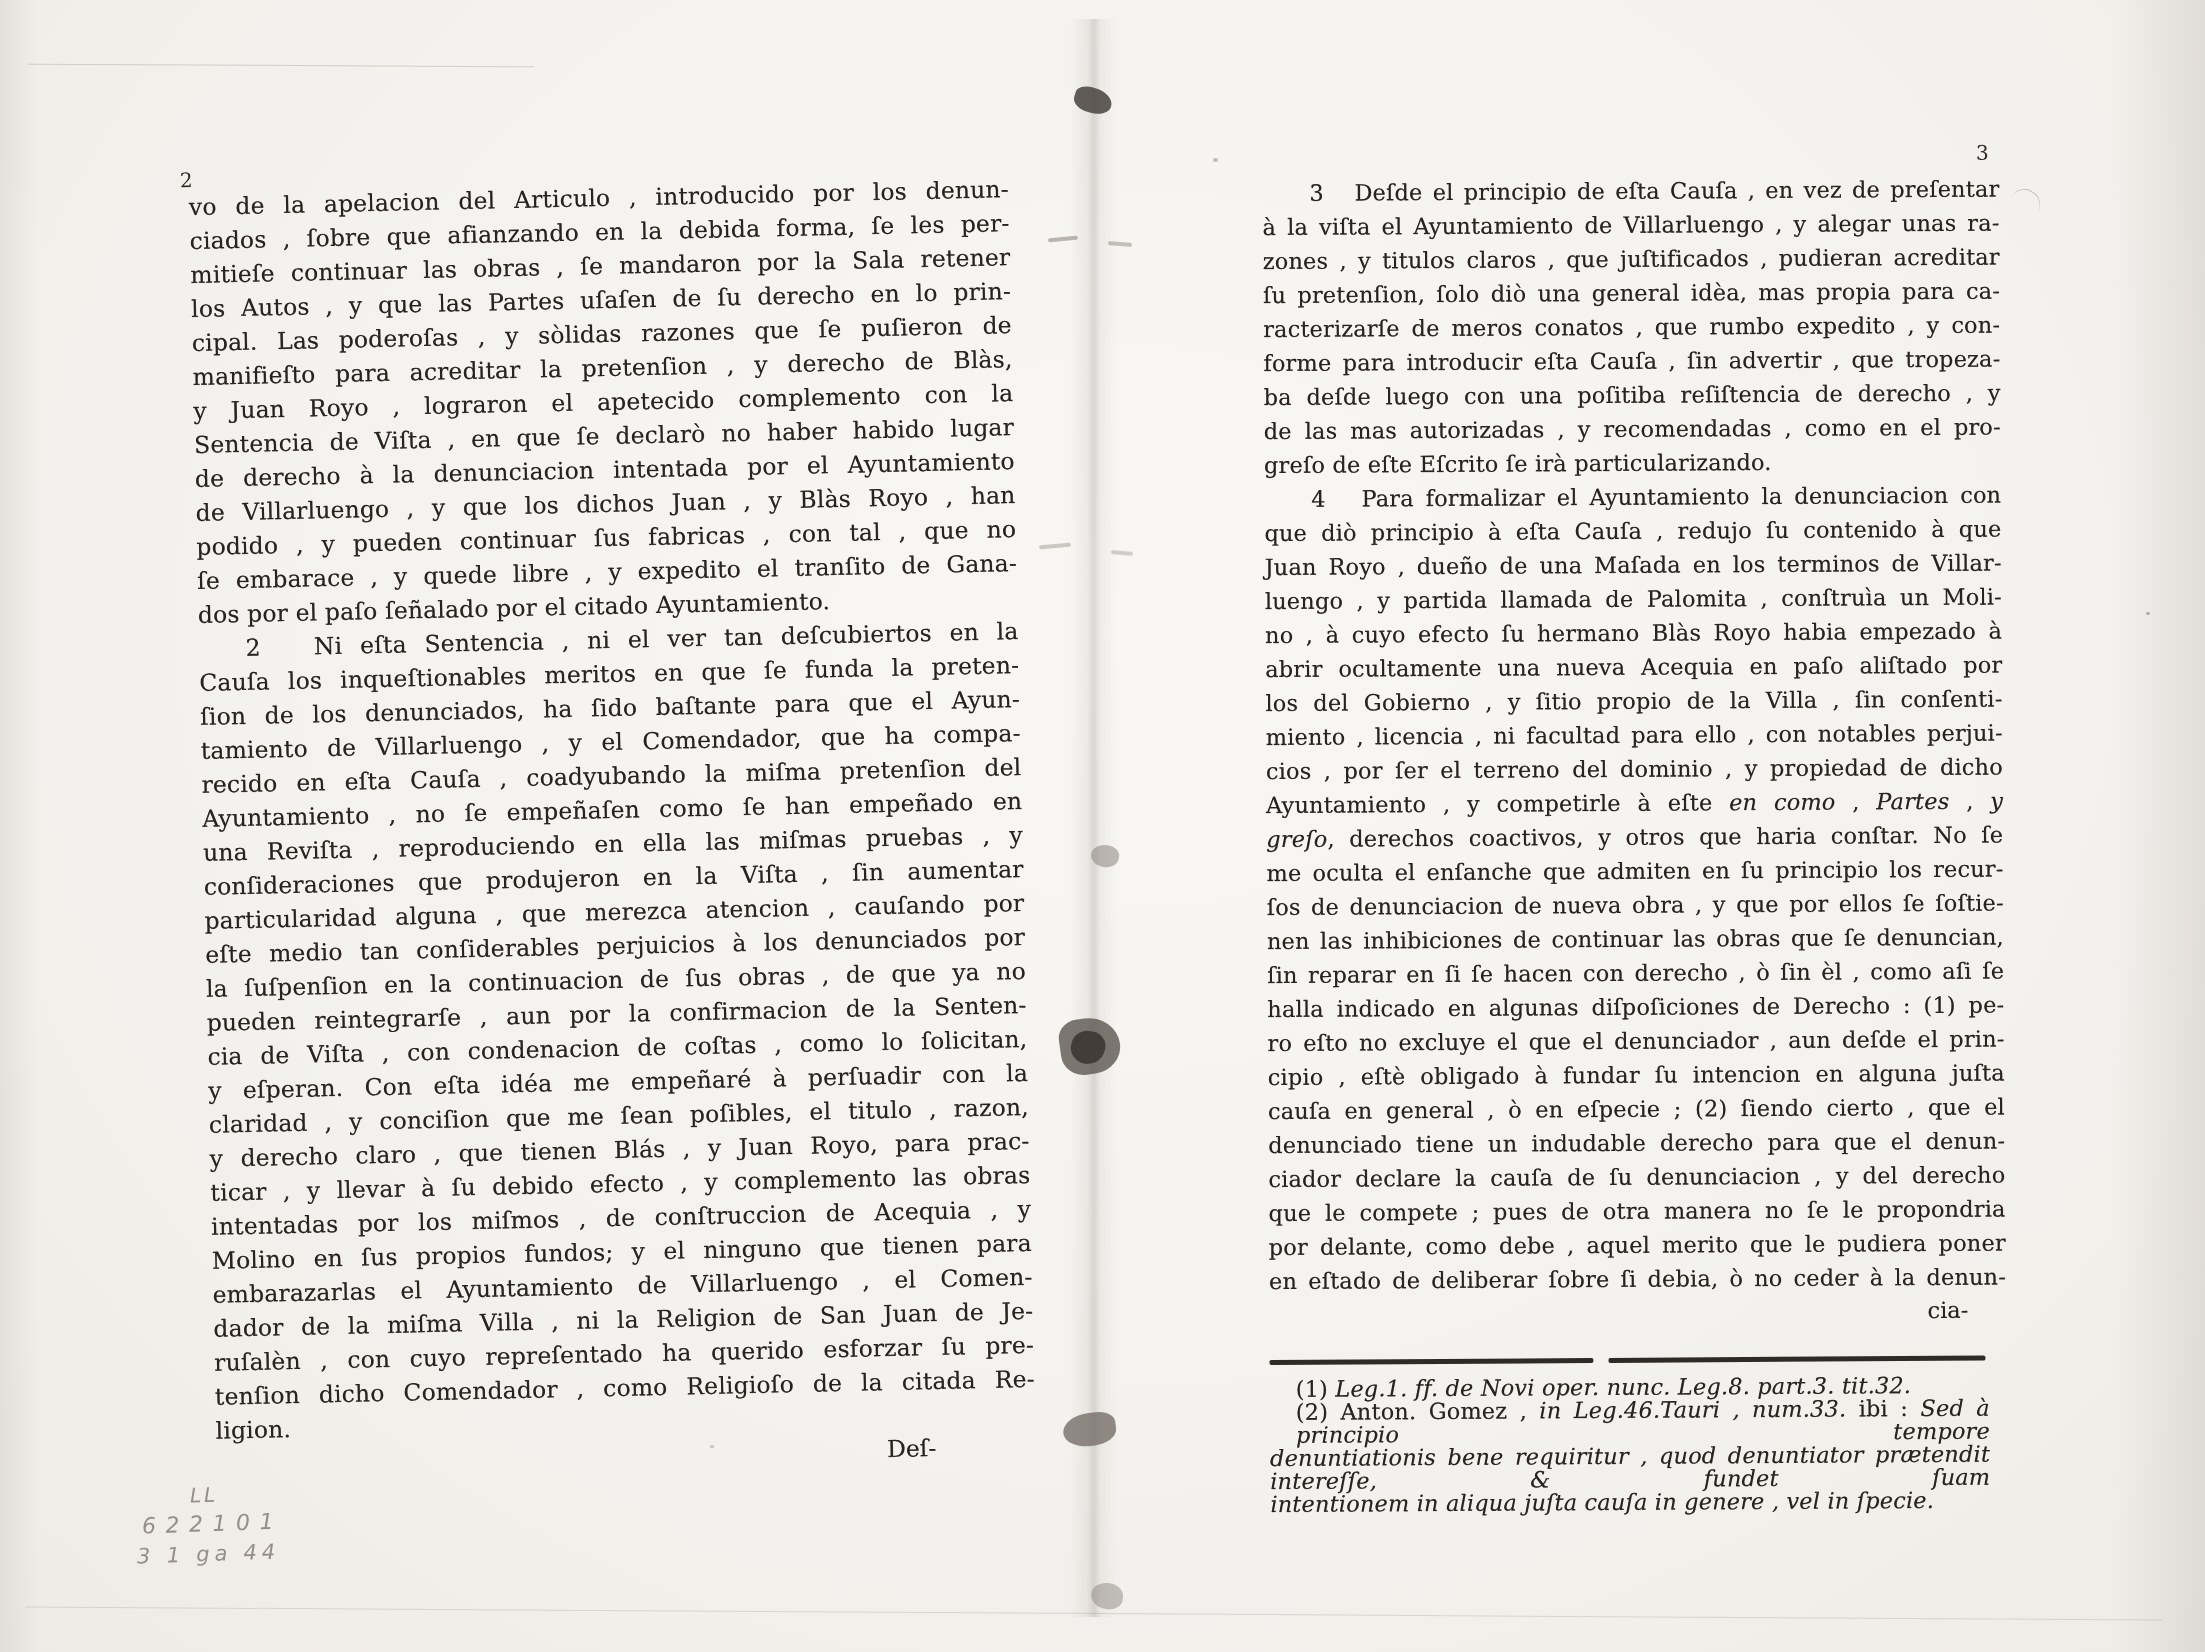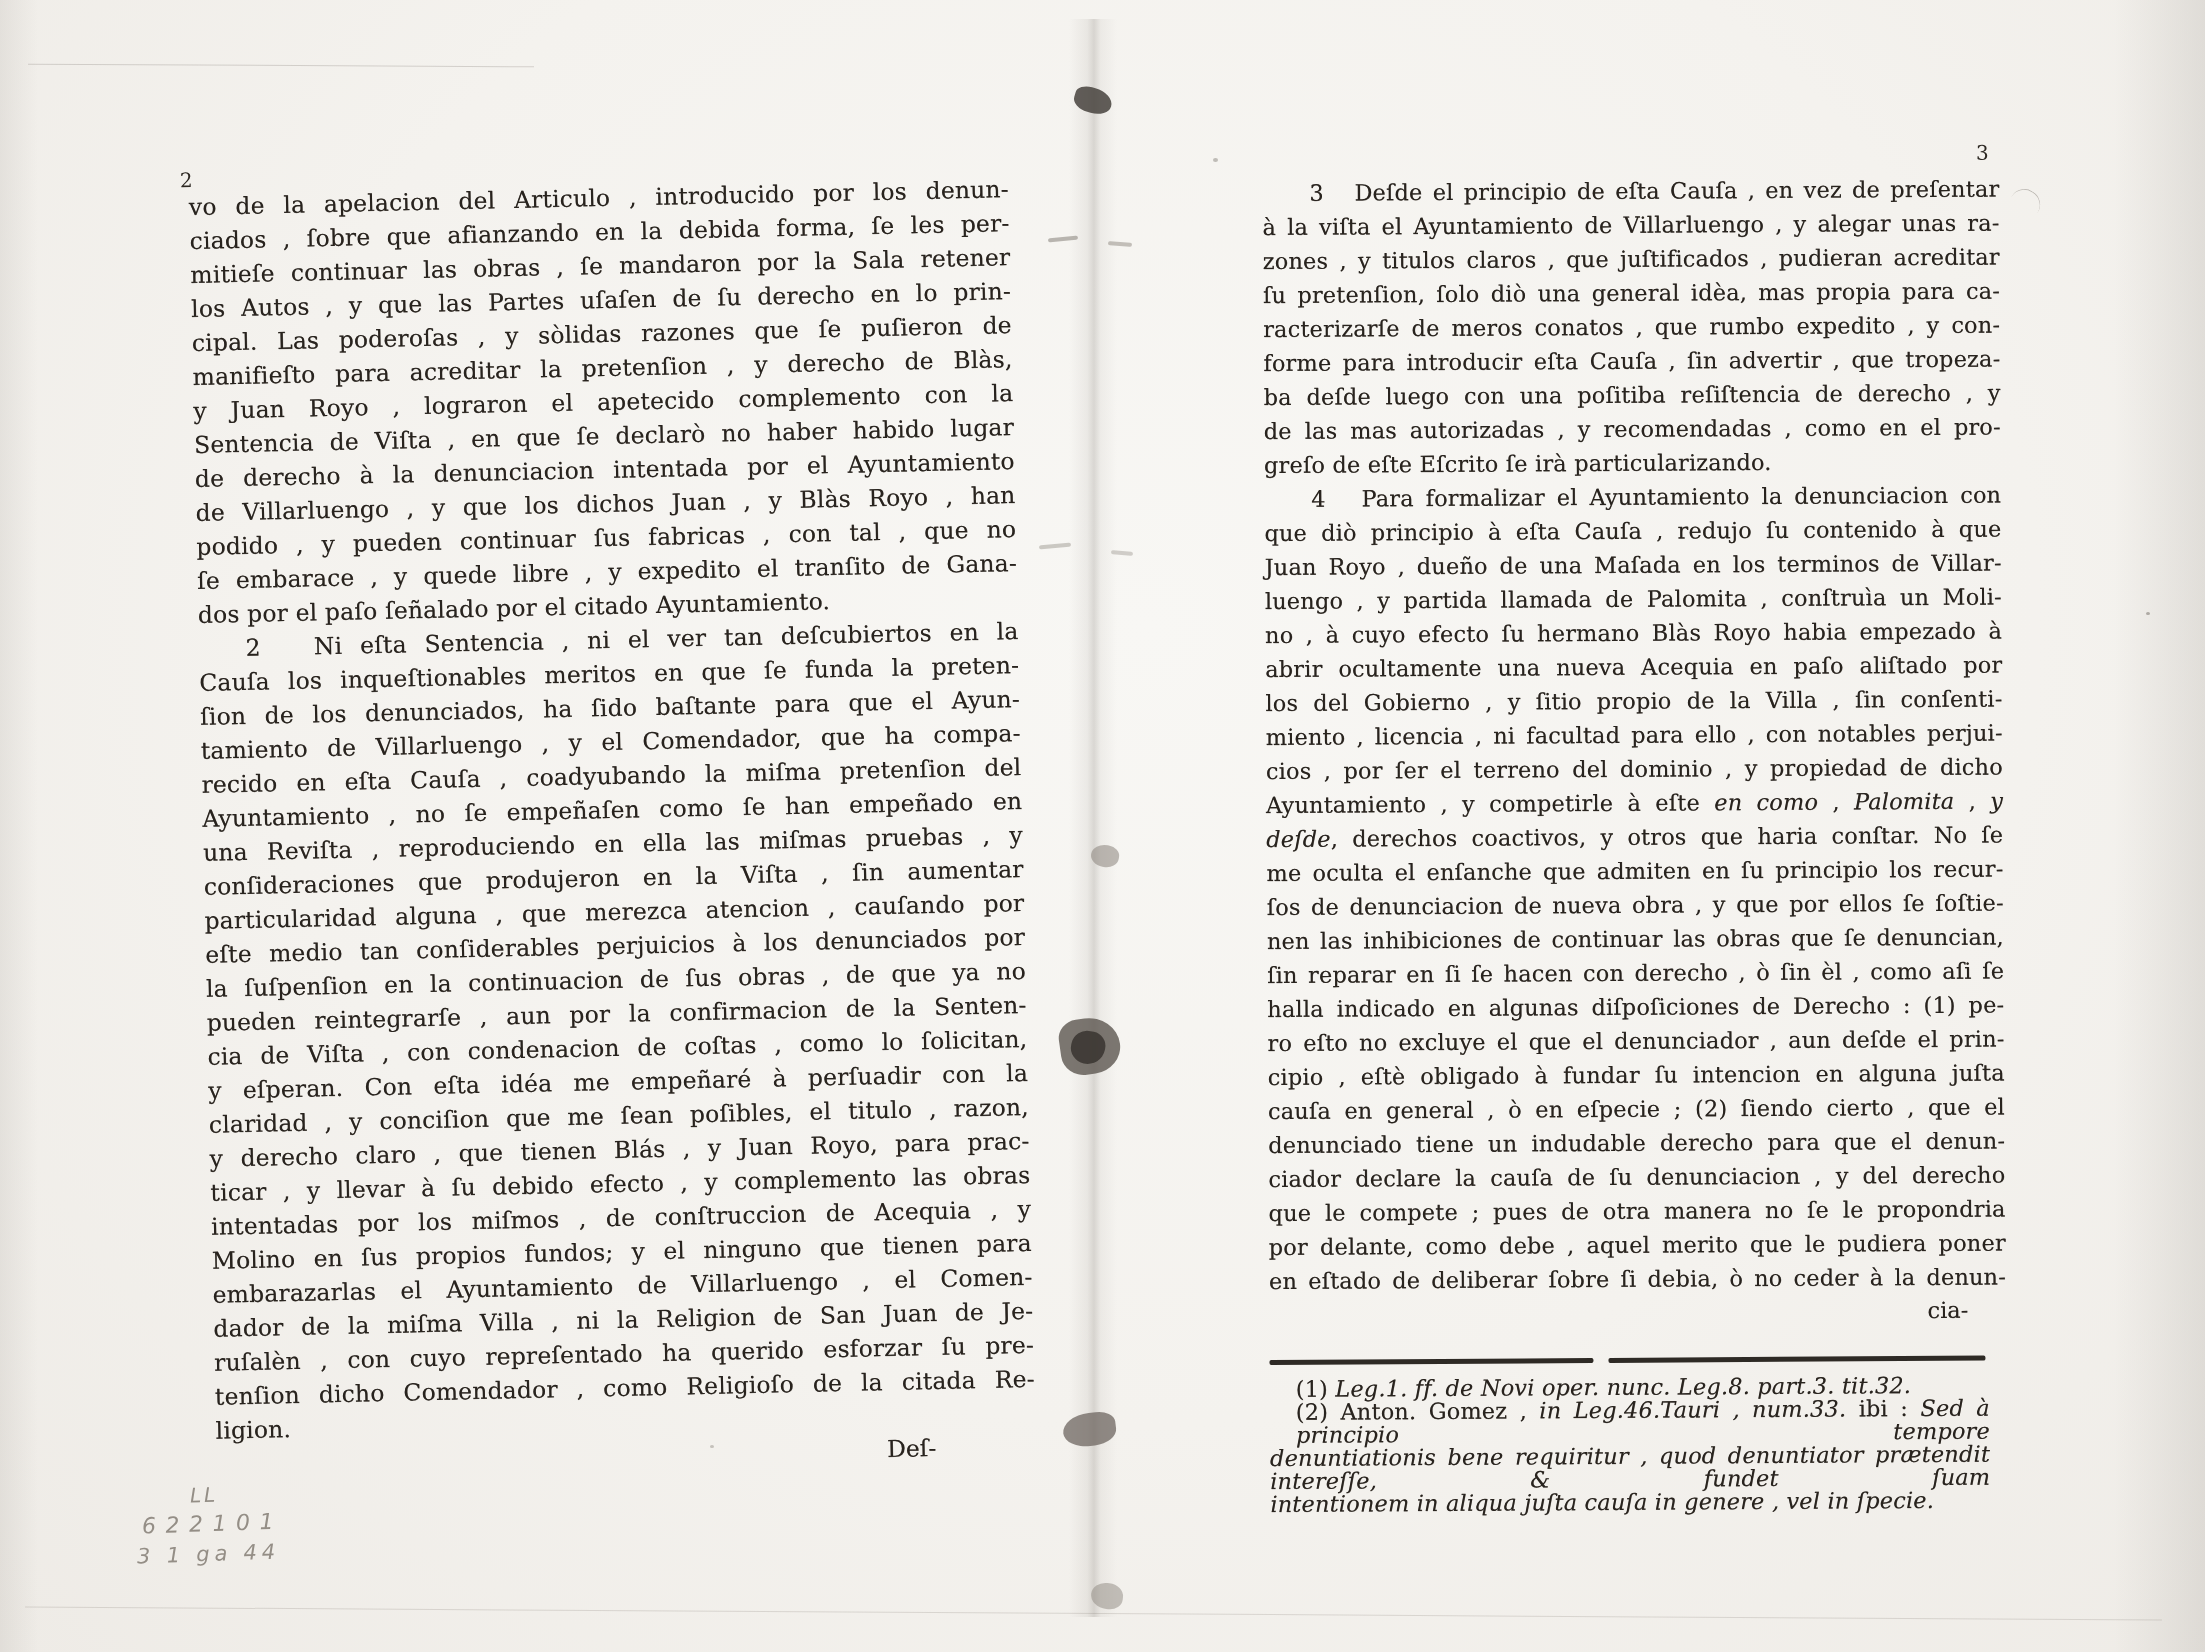--- a/index.html
+++ b/index.html
@@ -185,22 +185,22 @@
       <div class="para">
           <div class="line first">4&nbsp;&nbsp;&nbsp;Para formalizar el Ayuntamiento la denunciacion con</div>
           <div class="line">que diò principio à eſta Cauſa ,  redujo ſu contenido à que</div>
           <div class="line">Juan Royo , dueño de una Maſada en los terminos de Villar-</div>
           <div class="line">luengo , y partida llamada de Palomita , conſtruìa un Moli-</div>
           <div class="line">no , à cuyo efecto ſu hermano Blàs Royo habia empezado à</div>
           <div class="line">abrir ocultamente una nueva Acequia  en paſo aliſtado por</div>
           <div class="line">los del Gobierno ,  y ſitio propio de la Villa ,  ſin conſenti-</div>
           <div class="line">miento , licencia , ni facultad para ello , con notables perjui-</div>
           <div class="line">cios , por ſer el terreno del dominio ,  y propiedad de dicho</div>
-          <div class="line"><span>Ayuntamiento ,  y competirle à eſte </span><span class="it">en como</span><span> , </span><span class="it">Palomita</span><span> ,  </span><span class="it">y</span></div>
-          <div class="line"><span class="it">deſde</span><span>, derechos coactivos, y otros que haria conſtar.  No ſe</span></div>
+          <div class="line"><span>Ayuntamiento ,  y competirle à eſte </span><span class="it">en como</span><span> , </span><span class="it">Partes</span><span> ,  </span><span class="it">y</span></div>
+          <div class="line"><span class="it">greſo</span><span>, derechos coactivos, y otros que haria conſtar.  No ſe</span></div>
           <div class="line">me oculta el enſanche que admiten en ſu principio los recur-</div>
           <div class="line">ſos de denunciacion de nueva obra , y que por ellos ſe ſoſtie-</div>
           <div class="line">nen las inhibiciones de continuar las obras que ſe denuncian,</div>
           <div class="line">ſin reparar en ſi ſe hacen con derecho , ò ſin èl , como aſi ſe</div>
           <div class="line">halla indicado en algunas diſpoſiciones de Derecho : (1) pe-</div>
           <div class="line">ro eſto no excluye el que el denunciador , aun deſde el prin-</div>
           <div class="line">cipio ,  eſtè obligado  à fundar ſu intencion  en alguna juſta</div>
           <div class="line">cauſa en general ,  ò en eſpecie ;  (2) ſiendo cierto ,  que el</div>
           <div class="line">denunciado tiene un indudable  derecho para que el denun-</div>
           <div class="line">ciador  declare la cauſa de ſu denunciacion ,  y  del derecho</div>

